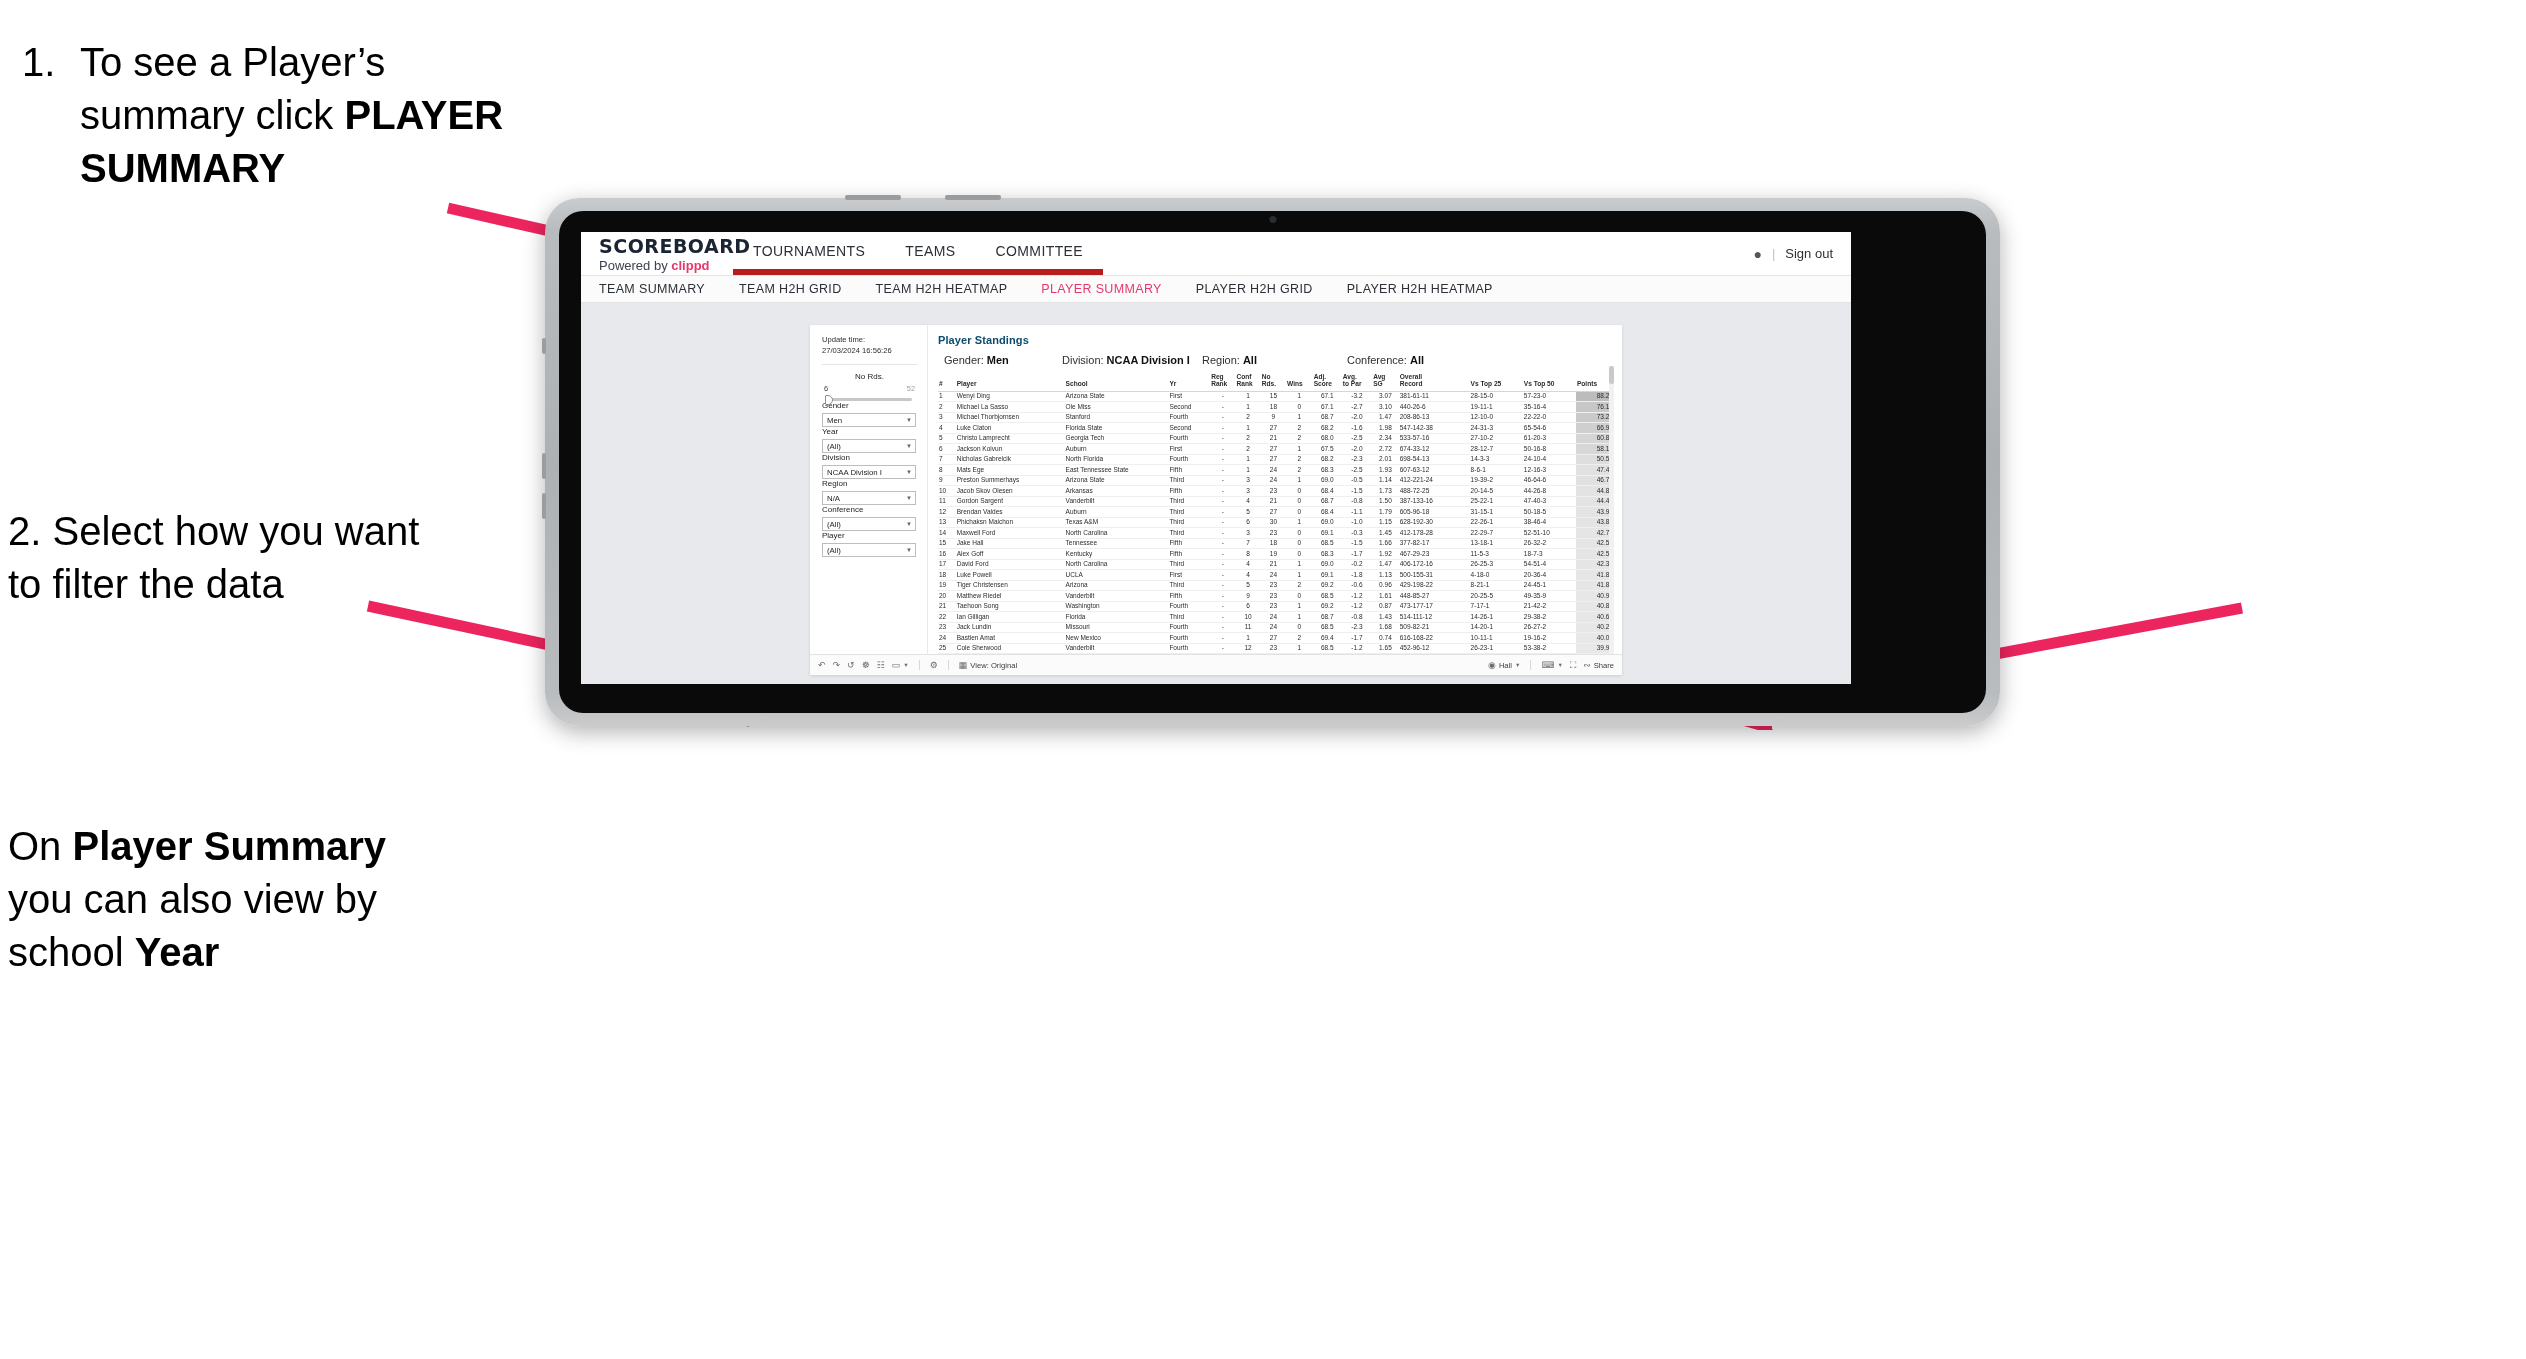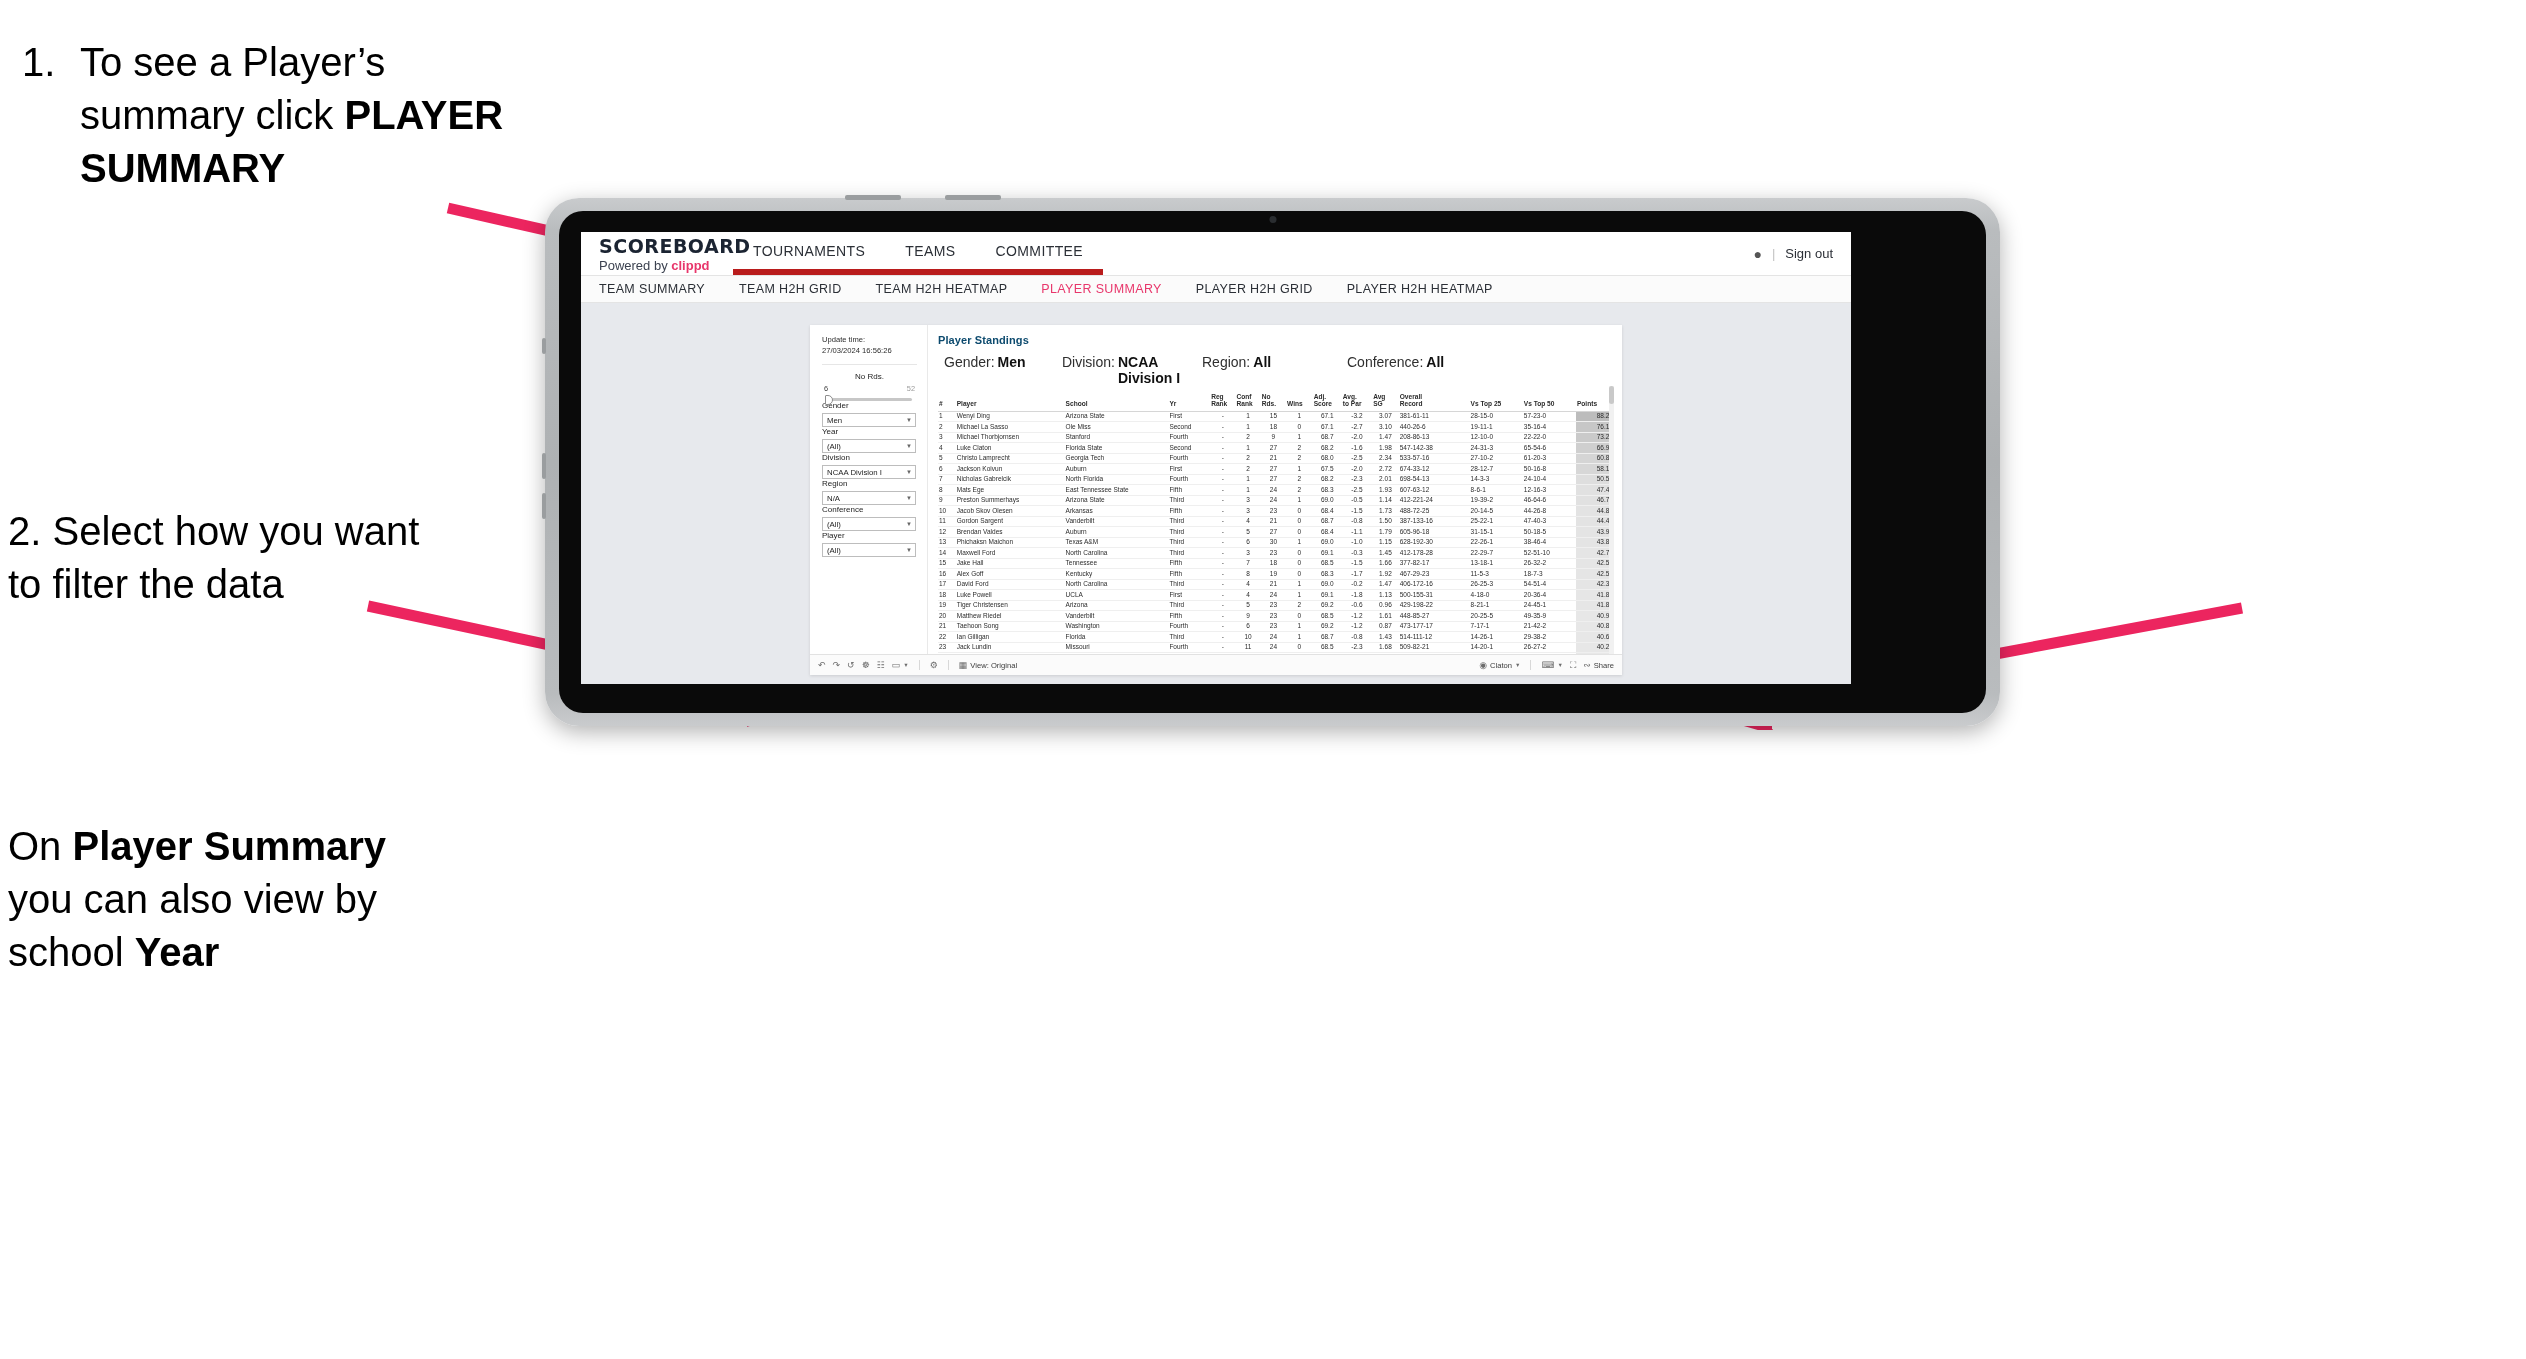--- a/index.html
+++ b/index.html
@@ -125,21 +125,21 @@
     width: 94px; height: 14px; border:1px solid #bdbdbd; background:#fff;
     display:flex; align-items:center; justify-content:space-between;
     padding: 0 3px 0 4px; font-size:7.8px; color:#1d1d1d; cursor:pointer;
   }
   .f-select .cv { overflow:hidden; white-space:nowrap; }
   .f-select .caret { color:#666; font-size:6px; }
 
   
   .sheet { flex:1; min-width:0; display:flex; flex-direction:column; padding: 9px 8px 0 10px; }
   .sheet-title { font-size:11px; font-weight:700; color:#0c4a6e; letter-spacing:.1px; }
-  .sheet-sub { display:flex; margin-top:8px; padding-left:6px; font-size:14px; color:#2f2f2f; }
+  .sheet-sub { display:flex; margin-top:8px; padding-left:6px; font-size:11px; color:#2f2f2f; }
   .sheet-sub .seg { display:flex; gap:3px; }
   .sheet-sub .seg b { font-weight:700; color:#111; }
   .sheet-sub .s1 { width:118px; }
   .sheet-sub .s2 { width:140px; }
   .sheet-sub .s3 { width:145px; }
 
   table.standings { width:100%; border-collapse:collapse; margin-top:7px; table-layout:fixed; }
   table.standings thead th {
     font-size:6.6px; font-weight:700; color:#2b2b2b; text-align:left;
     padding: 0 1px 3px 1px; vertical-align:bottom; line-height:1.12;
@@ -872,21 +872,21 @@
                 <span class="vsep"></span>
                 <span class="item">
                   <span class="ic">▦</span>
                   <span class="lbl">View: Original</span>
                 </span>
 
                 <span class="grow"></span>
 
                 <span class="item">
                   <span class="ic">◉</span>
-                  <span class="lbl">Claton</span>
+                  <span class="lbl">Hall</span>
                   <span class="caretdn">▼</span>
                 </span>
                 <span class="vsep"></span>
                 <span class="item">
                   <span class="ic">⌨</span>
                   <span class="caretdn">▼</span>
                 </span>
                 <span class="ic">⛶</span>
                 <span class="item">
                   <span class="ic">∾</span>

